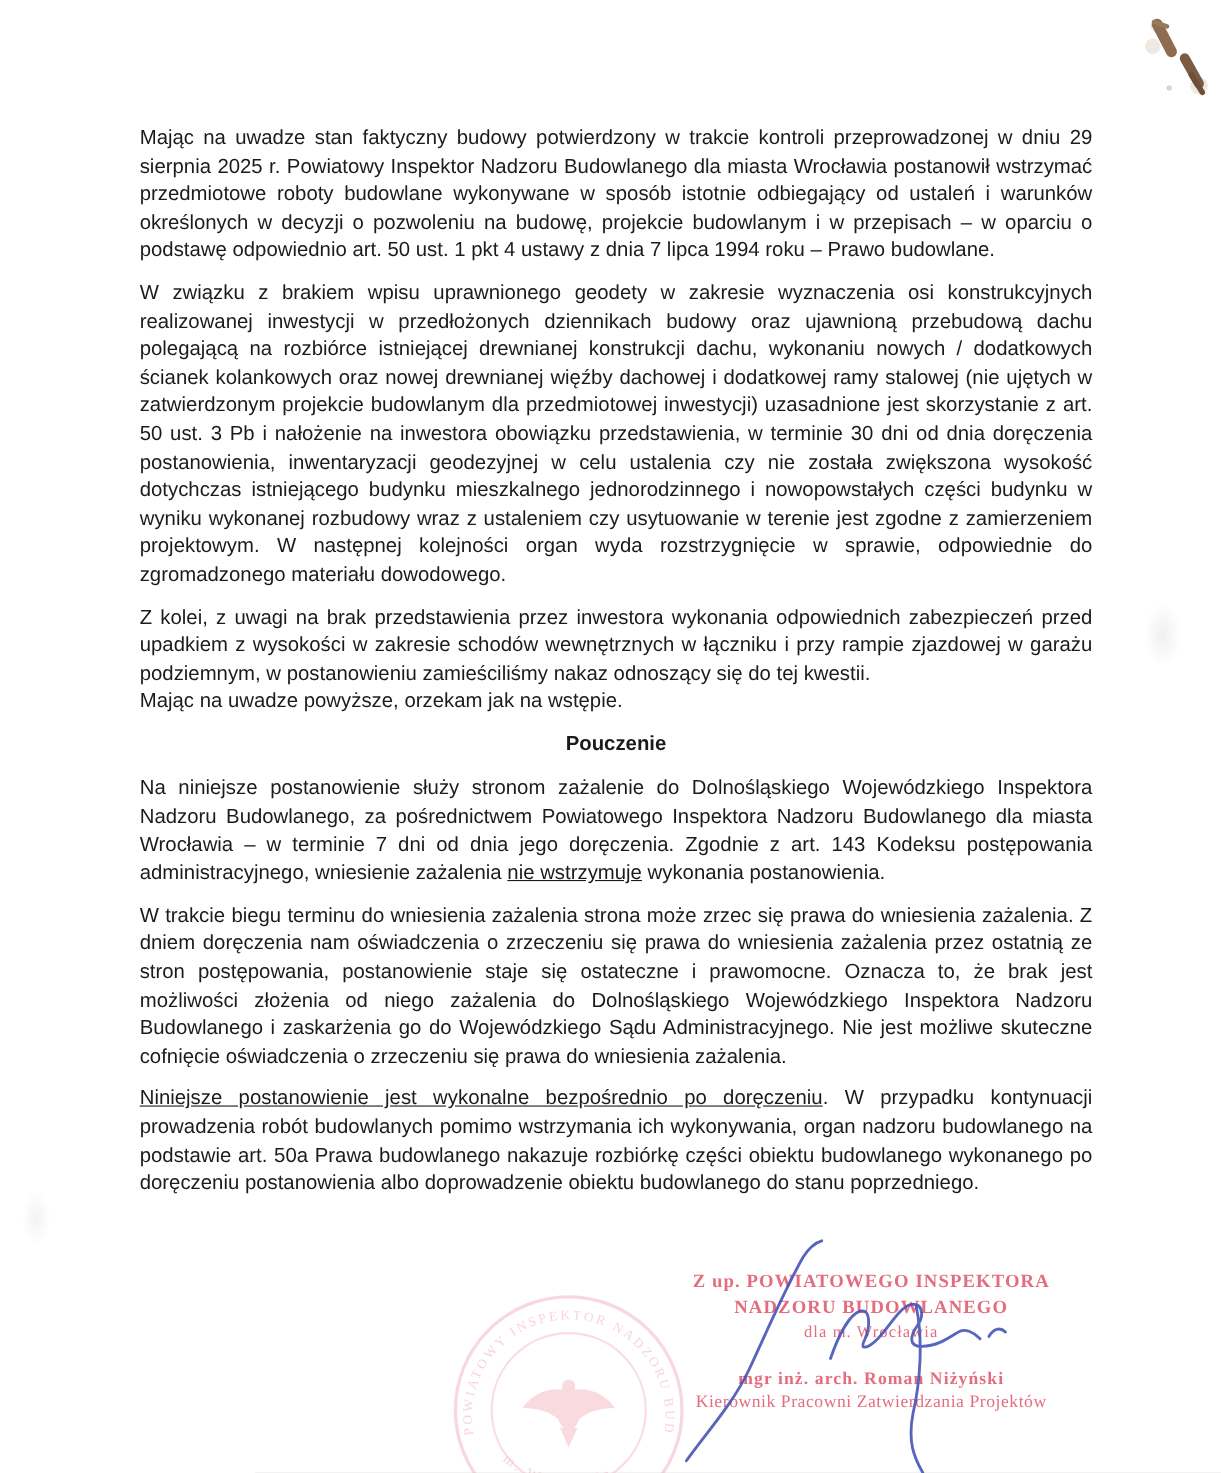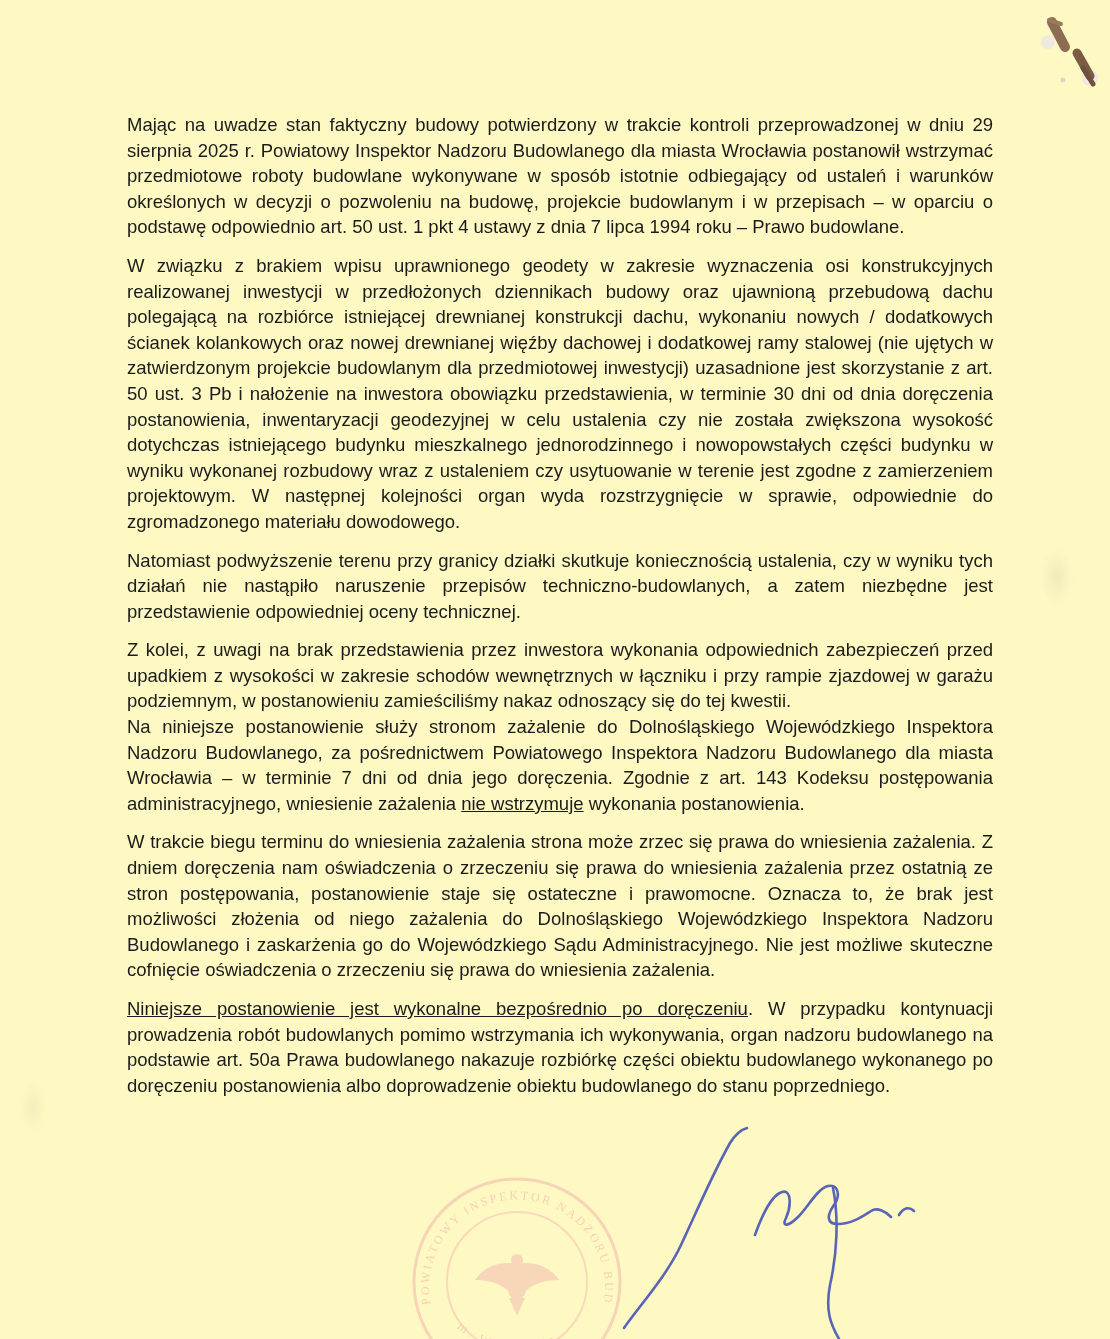--- a/index.html
+++ b/index.html
@@ -1,19 +1,19 @@
 <!DOCTYPE html>
 <html lang="pl"><head>
 <meta charset="utf-8">
 <style>
   html,body{margin:0;padding:0;background:#777;}
   .page{
     position:relative;
     width:1110px;height:1339px;
-    background:#fef9c3;
+    background:#ffffff;
     overflow:hidden;
     margin:0 auto;
     font-family:"Liberation Sans", sans-serif;
   }
   
   .content{
     position:absolute;
     left:127px; top:112px; width:866px;
     color:#1b1b1b;
     font-size:18.5px;
@@ -67,22 +67,23 @@
     <line x1="14" y1="10" x2="26" y2="14" stroke="#9a7a5f" stroke-width="4" stroke-linecap="round"></line>
     <circle cx="55" cy="68" r="8" fill="#efe9e1"></circle>
     <line x1="42" y1="43" x2="55" y2="66" stroke="#7c5b45" stroke-width="9" stroke-linecap="round"></line>
     <line x1="48" y1="58" x2="58" y2="74" stroke="#6e4f3b" stroke-width="5" stroke-linecap="round"></line>
     <circle cx="28" cy="70" r="2.5" fill="#ddd5cc"></circle>
   </svg>
 
   <div class="content">
     <p class="para">Mając na uwadze stan faktyczny budowy potwierdzony w trakcie kontroli przeprowadzonej w dniu 29 sierpnia 2025 r. Powiatowy Inspektor Nadzoru Budowlanego dla miasta Wrocławia postanowił wstrzymać przedmiotowe roboty budowlane wykonywane w sposób istotnie odbiegający od ustaleń i warunków określonych w decyzji o pozwoleniu na budowę, projekcie budowlanym i w przepisach – w oparciu o podstawę odpowiednio art. 50 ust. 1 pkt 4 ustawy z dnia 7 lipca 1994 roku – Prawo budowlane.</p>
     <p class="para">W związku z brakiem wpisu uprawnionego geodety w zakresie wyznaczenia osi konstrukcyjnych realizowanej inwestycji w przedłożonych dziennikach budowy oraz ujawnioną przebudową dachu polegającą na rozbiórce istniejącej drewnianej konstrukcji dachu, wykonaniu nowych / dodatkowych ścianek kolankowych oraz nowej drewnianej więźby dachowej i dodatkowej ramy stalowej (nie ujętych w zatwierdzonym projekcie budowlanym dla przedmiotowej inwestycji) uzasadnione jest skorzystanie z art. 50 ust. 3 Pb i nałożenie na inwestora obowiązku przedstawienia, w terminie 30 dni od dnia doręczenia postanowienia, inwentaryzacji geodezyjnej w celu ustalenia czy nie została zwiększona wysokość dotychczas istniejącego budynku mieszkalnego jednorodzinnego i nowopowstałych części budynku w wyniku wykonanej rozbudowy wraz z ustaleniem czy usytuowanie w terenie jest zgodne z zamierzeniem projektowym. W następnej kolejności organ wyda rozstrzygnięcie w sprawie, odpowiednie do zgromadzonego materiału dowodowego.</p>
-    <p class="para">Natomiast podwyższenie terenu przy granicy działki skutkuje koniecznością ustalenia, czy w wyniku tych działań nie nastąpiło naruszenie przepisów techniczno-budowlanych, a zatem niezbędne jest przedstawienie odpowiedniej oceny technicznej.</p>
     <p class="para tight">Z kolei, z uwagi na brak przedstawienia przez inwestora wykonania odpowiednich zabezpieczeń przed upadkiem z wysokości w zakresie schodów wewnętrznych w łączniku i przy rampie zjazdowej w garażu podziemnym, w postanowieniu zamieściliśmy nakaz odnoszący się do tej kwestii.</p>
+    <p class="para">Mając na uwadze powyższe, orzekam jak na wstępie.</p>
+    <p class="heading para">Pouczenie</p>
     <p class="para"><span>Na niniejsze postanowienie służy stronom zażalenie do Dolnośląskiego Wojewódzkiego Inspektora Nadzoru Budowlanego, za pośrednictwem Powiatowego Inspektora Nadzoru Budowlanego dla miasta Wrocławia – w terminie 7 dni od dnia jego doręczenia. Zgodnie z art. 143 Kodeksu postępowania administracyjnego, wniesienie zażalenia </span><span class="u">nie wstrzymuje</span><span> wykonania postanowienia.</span></p>
     <p class="para">W trakcie biegu terminu do wniesienia zażalenia strona może zrzec się prawa do wniesienia zażalenia. Z dniem doręczenia nam oświadczenia o zrzeczeniu się prawa do wniesienia zażalenia przez ostatnią ze stron postępowania, postanowienie staje się ostateczne i prawomocne. Oznacza to, że brak jest możliwości złożenia od niego zażalenia do Dolnośląskiego Wojewódzkiego Inspektora Nadzoru Budowlanego i zaskarżenia go do Wojewódzkiego Sądu Administracyjnego. Nie jest możliwe skuteczne cofnięcie oświadczenia o zrzeczeniu się prawa do wniesienia zażalenia.</p>
     <p class="para"><span class="bold u">Niniejsze postanowienie jest wykonalne bezpośrednio po doręczeniu</span><span>. W przypadku kontynuacji prowadzenia robót budowlanych pomimo wstrzymania ich wykonywania, organ nadzoru budowlanego na podstawie art. 50a Prawa budowlanego nakazuje rozbiórkę części obiektu budowlanego wykonanego po doręczeniu postanowienia albo doprowadzenie obiektu budowlanego do stanu poprzedniego.</span></p>
   </div>
 
   <svg class="abs" style="left:403px;top:1168px;" width="228" height="228" viewBox="0 0 228 228" aria-hidden="true">
     <g opacity="0.38" style="filter:blur(0.6px);">
       <circle cx="114" cy="114" r="103" fill="none" stroke="#ef9aa6" stroke-width="3"></circle>
       <circle cx="114" cy="114" r="70" fill="none" stroke="#f1a5b0" stroke-width="2"></circle>
 
@@ -97,20 +98,27 @@
       <text font-family="Liberation Serif, serif" font-size="12" letter-spacing="2.5" fill="#ec8c99">
         <textPath href="#sealArcTop" startOffset="2">POWIATOWY INSPEKTOR NADZORU BUDOWLANEGO</textPath>
       </text>
       <path id="sealArcBottom" d="M 42 146 A 88 88 0 0 0 186 146" fill="none"></path>
       <text font-family="Liberation Serif, serif" font-size="13" letter-spacing="3" fill="#ec8c99">
         <textPath href="#sealArcBottom" startOffset="18">m. Wrocławia</textPath>
       </text>
     </g>
   </svg>
 
+  <div class="sig-stamp">
+    <div class="l1">Z up. POWIATOWEGO INSPEKTORA</div>
+    <div class="l2">NADZORU BUDOWLANEGO</div>
+    <div class="l3">dla m. Wrocławia</div>
+    <div class="l4">mgr inż. arch. Roman Niżyński</div>
+    <div class="l5">Kierownik Pracowni Zatwierdzania Projektów</div>
+  </div>
 
   <svg class="abs" style="left:600px;top:1125px;" width="330" height="214" viewBox="0 0 330 214" aria-hidden="true">
     <g fill="none" stroke="#4250b4" stroke-width="2.6" stroke-linecap="round" opacity="0.88">
       <path d="M 147 3 C 140 5 135 10 130 18 C 112 50 96 88 81 120 C 66 152 40 180 24 203"></path>
       <path d="M 155 110 C 162 90 172 70 182 67 C 192 64 191 82 186 93 C 181 103 189 101 198 92 C 208 82 218 63 228 61 C 238 59 241 70 234 80 C 227 90 226 99 238 99 C 252 99 263 91 271 86 C 277 82 285 86 291 92"></path>
       <path d="M 233 63 C 239 92 237 130 230 160 C 225 186 231 200 239 214"></path>
       <path d="M 299 90 C 303 83 309 81 314 86"></path>
     </g>
   </svg>
 

